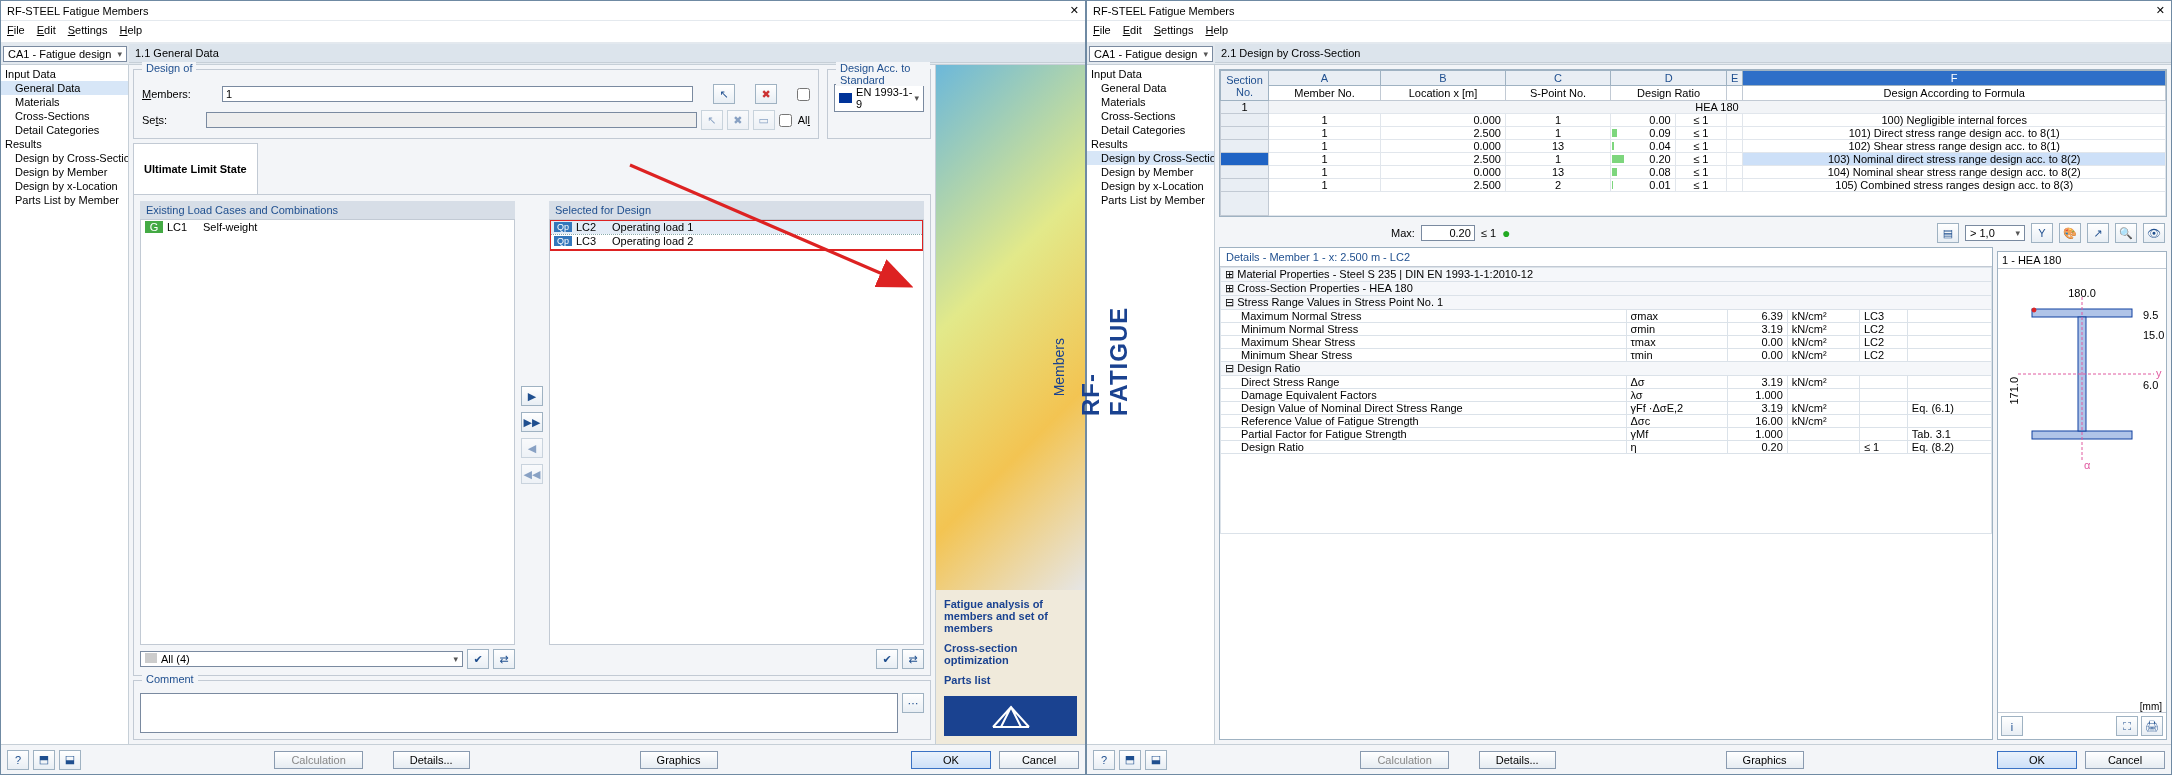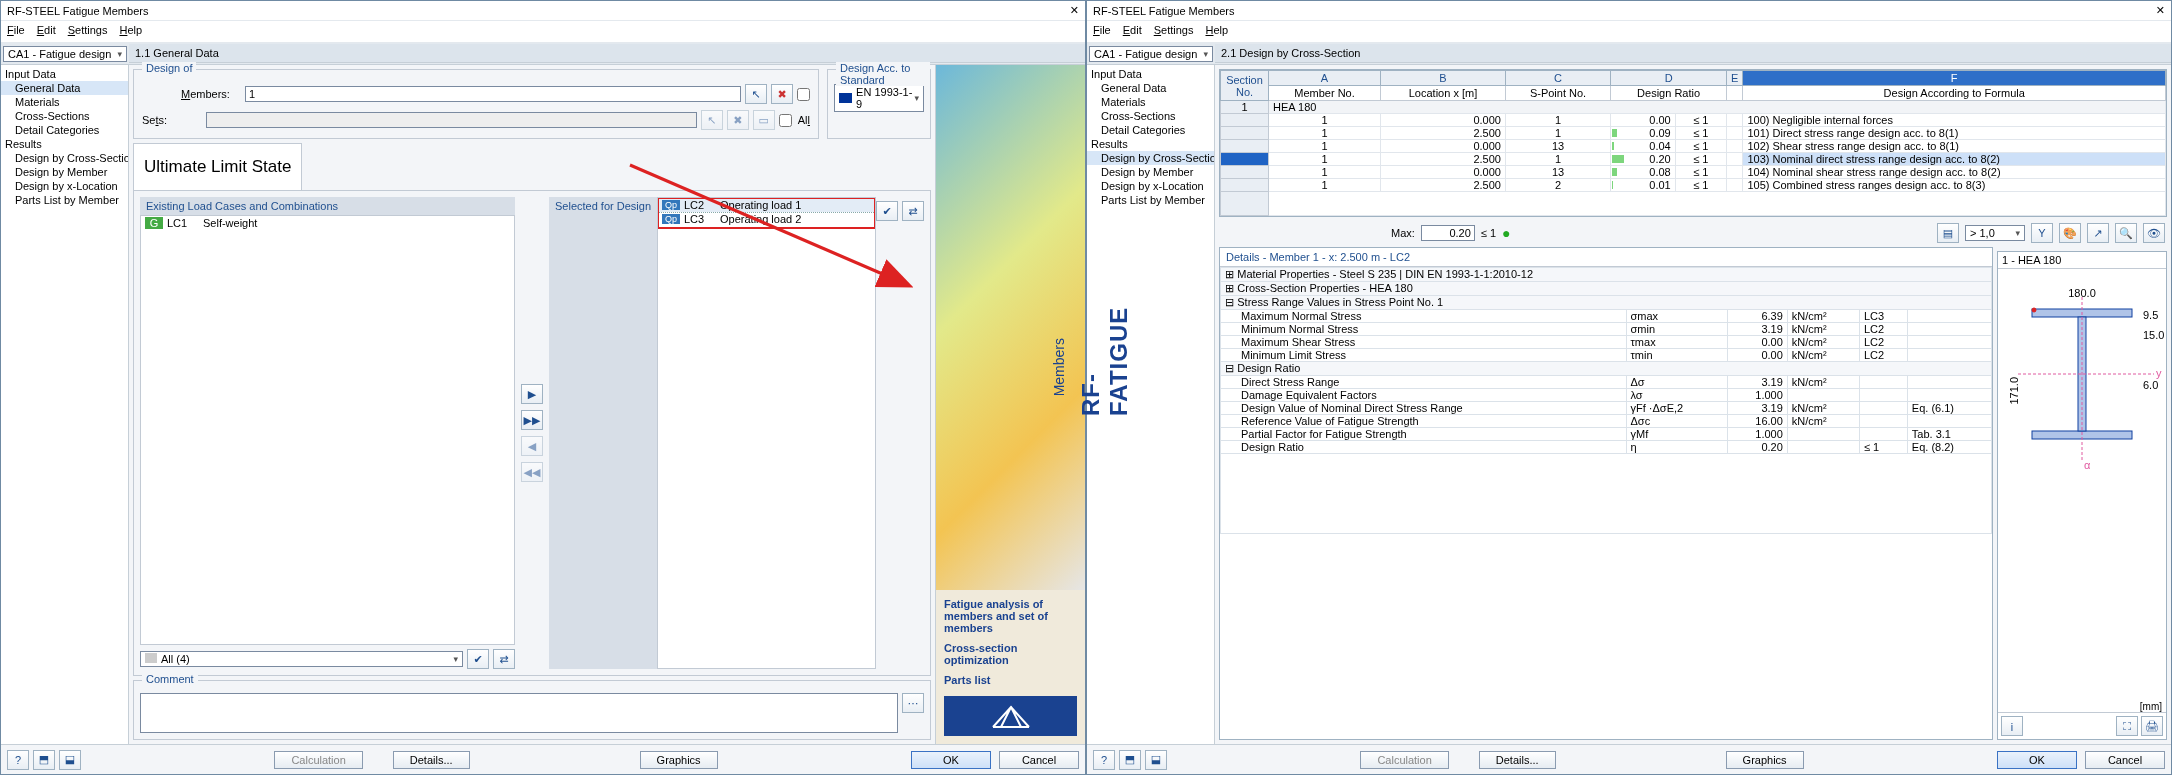--- a/index.html
+++ b/index.html
@@ -16,36 +16,36 @@
   .body { display: flex; flex: 1; min-height: 0; }
   .nav { width: 128px; background: #fff; border-right: 1px solid #c6cfd7; padding: 2px 0; font-size: 11px; overflow:auto; }
   .nav .item { padding: 1px 0 1px 14px; white-space: nowrap; }
   .nav .group { padding: 1px 0 1px 4px; font-weight: normal; }
   .content { flex: 1; background: #f3f5f8; display: flex; flex-direction: column; min-width: 0; }
   .group-box { border: 1px solid #c2cad4; margin: 4px; background: #f3f5f8; position: relative; }
   .group-box > .gb-title { position: absolute; top: -8px; left: 8px; background: #f3f5f8; color: #1f4f8f; padding: 0 4px; font-size: 11px; }
   .btn-icon { width: 22px; height: 20px; border: 1px solid #9fb2c2; background: linear-gradient(#fff,#e8eef4); display: inline-flex; align-items: center; justify-content: center; color:#1f4f8f;}
   .btn-icon.disabled { opacity:.5;}
   .input { border: 1px solid #7a8aa0; background: #fff; padding: 1px 3px; }
-  .tab { display:inline-block; border:1px solid #c2cad4; border-bottom:none; background:#fff; padding:13px 10px; font-size:17px; }
+  .tab { display:inline-block; border:1px solid #c2cad4; border-bottom:none; background:#fff; padding:19px 10px; font-size:11px;font-weight:bold; }
   .list-head { background:#d7dee7; padding:3px 6px; font-size:11px; color:#1f4f8f; }
   .list-body { border:1px solid #c2cad4; background:#ededed; flex:1; overflow:auto; }
   .list-row { display:flex; align-items:center; padding:1px 4px; font-size:11px; }
   .side-right { width:150px; background:#fff; border-left:1px solid #c6cfd7; position:relative; }
   .footer { border-top:1px solid #c6cfd7; background:#f3f5f8; display:flex; align-items:center; justify-content:space-between; padding:4px 6px; height:30px;}
   .btn { border:1px solid #8a9bb0; background:linear-gradient(#fff,#e6ecf2); padding:2px 16px; font-size:11px;}
   .btn.primary { border:1px solid #3a72c4; background:linear-gradient(#eaf2fc,#cde0f8);}
   .btn.gray { color:#888;}
   
   .grid { border:1px solid #9fb2c2; background:#fff; font-size:11px; }
   .grid table { border-collapse:collapse; width:100%; }
   .grid th { background:#fff; border:1px solid #c2cad4; font-weight:normal; text-align:center; padding:1px 4px; }
   .grid th.topletter { background:#e9eef4; color:#1f4f8f; border:1px solid #9fb2c2;}
   .grid td { border:1px solid #e1e6ec; padding:0 4px; text-align:right; }
-  .grid td.tl { text-align:left; }
+  .grid td.tl { text-align:center; }
   .grid tr.selected-row td.rowhead { background:#1f63c4; }
   .grid tr.selected-row td.formula { background:#cde0f8;margin-left:8px; }
   td.rowhead { background:#e9eef4; min-width:14px; border:1px solid #c2cad4;}
   .details-title { color:#1f4f8f; padding:3px 6px; border-bottom:1px solid #c2cad4;}
   .details-table { width:100%; border-collapse:collapse; font-size:11px;}
   .details-table td { border:1px solid #dbe2e9; padding:0 4px;}
   .details-table td.num { text-align:right; }
   .section-viewer { border:1px solid #9fb2c2; background:#fff; margin:4px; position:relative; }
   .arrow-line { position:absolute; top:155px; left:628px; width:290px; height:140px; pointer-events:none; z-index:50;}
   .redbox { position:absolute; border:2px solid #d22; pointer-events:none; z-index:40; }
@@ -82,21 +82,21 @@
       <div class="group">Results</div>
       <div class="item">Design by Cross-Section</div>
       <div class="item">Design by Member</div>
       <div class="item">Design by x-Location</div>
       <div class="item">Parts List by Member</div>
     </div>
     <div class="content">
       <div style="display:flex;">
         <div class="group-box" style="flex:1;padding:14px 8px 8px 8px;">
           <div class="gb-title">Design of</div>
-          <div style="display:flex;align-items:center;gap:4px;margin-bottom:6px;margin-left:39px;">
+          <div style="display:flex;align-items:center;gap:20px;margin-bottom:6px;">
             <span style="width:60px;"><u>M</u>embers:</span>
             <input class="input" style="flex: 1 1 0%;" value="1">
             <span class="btn-icon">↖</span>
             <span class="btn-icon" style="color:#c33;">✖</span>
             <input type="checkbox" style="">
           </div>
           <div style="display:flex;align-items:center;gap:4px;">
             <span style="width:60px;">Se<u>t</u>s:</span>
             <input class="input" style="flex: 1 1 0%; background: rgb(238, 238, 238);" disabled="">
             <span class="btn-icon disabled">↖</span>
@@ -141,21 +141,21 @@
             <span class="btn-icon">✔</span>
             <span class="btn-icon">⇄</span>
           </div>
         </div>
         <div style="display:flex;flex-direction:column;justify-content:center;gap:6px;">
           <span class="btn-icon">▶</span>
           <span class="btn-icon">▶▶</span>
           <span class="btn-icon disabled">◀</span>
           <span class="btn-icon disabled">◀◀</span>
         </div>
-        <div style="flex:1;display:flex;position:relative;">
+        <div style="flex:1;display:flex;flex-direction:column;position:relative;">
           <div class="list-head">Selected for Design</div>
           <div class="list-body" style="background:#fff;flex:1;position:relative;">
             <div class="list-row" style="background:#e3ecf6;outline:1px dotted #8aa;">
               <span style="background:#37b;color:#fff;padding:0 2px;min-width:18px;text-align:center;font-size:9px;">Qp</span>
               <span style="width:40px;padding-left:4px;">LC2</span>
               <span>Operating load 1</span>
             </div>
             <div class="list-row">
               <span style="background:#37b;color:#fff;padding:0 2px;min-width:18px;text-align:center;font-size:9px;">Qp</span>
               <span style="width:40px;padding-left:4px;">LC3</span>
@@ -389,21 +389,21 @@
                   </tr>
             <tr>
                     <td style="padding-left:20px;">Maximum Shear Stress</td>
                     <td>τmax</td>
                     <td class="num">0.00</td>
                     <td>kN/cm²</td>
                     <td>LC2</td>
                     <td></td>
                   </tr>
             <tr>
-                    <td style="padding-left:20px;">Minimum Limit Stress</td>
+                    <td style="padding-left:20px;">Minimum Shear Stress</td>
                     <td>τmin</td>
                     <td class="num">0.00</td>
                     <td>kN/cm²</td>
                     <td>LC2</td>
                     <td></td>
                   </tr>
             <tr>
                     <td colspan="6" style="background:#f5f7fa;">⊟ <span>Design Ratio</span></td>
                   </tr>
             <tr>

